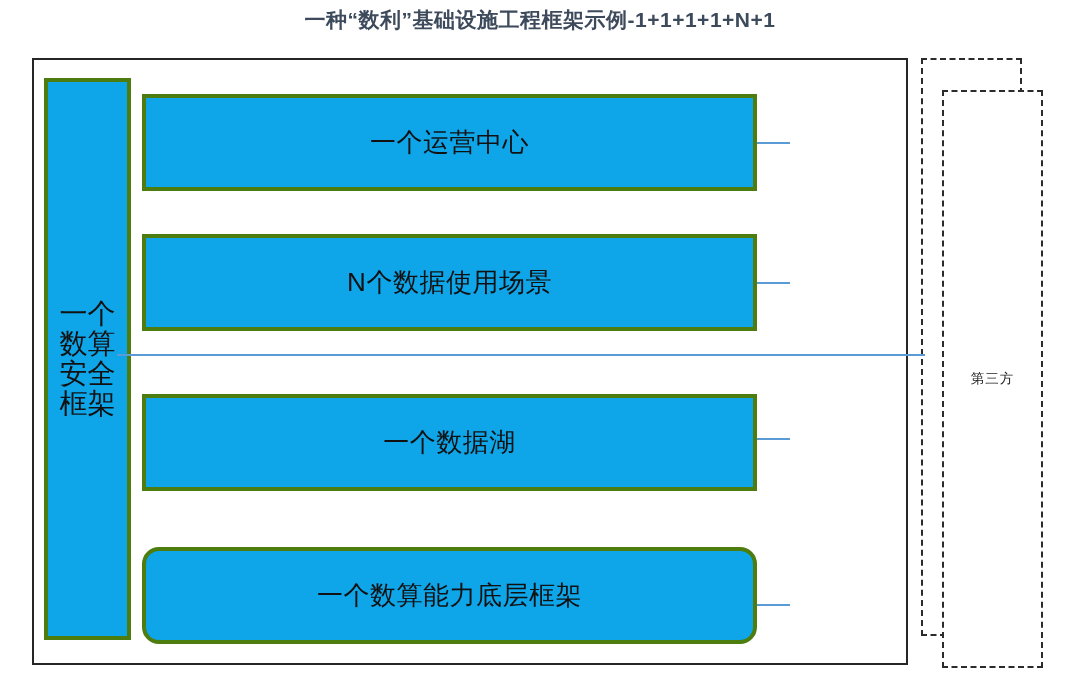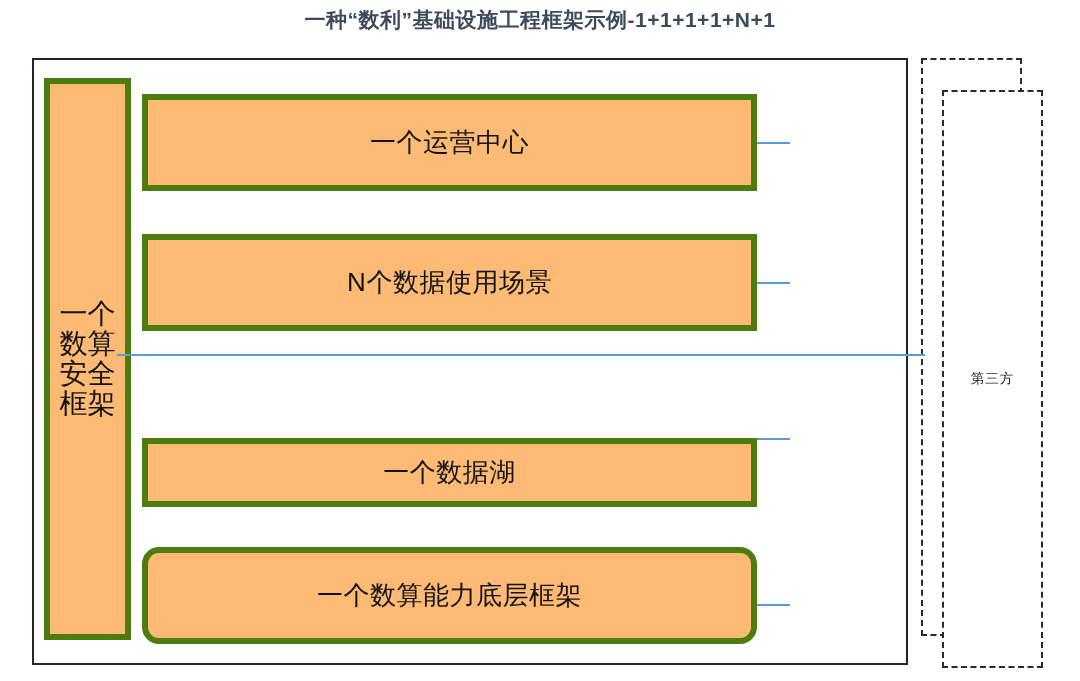--- a/index.html
+++ b/index.html
@@ -30,22 +30,22 @@
     font-weight: bold;
     letter-spacing: 0.5px;
     color: #3d4a5c;
     white-space: nowrap;
   }
 
   
   .box {
     position: absolute;
     box-sizing: border-box;
-    background: #fdba74;
-    border: 6px solid #4d7c0f;
+    background: #0ea5e9;
+    border: 4px solid #4d7c0f;
     display: flex;
     align-items: center;
     justify-content: center;
   }
   .outer-frame {
     border: 2.5px solid #262626;
     background: transparent;
   }
 
   .sidebar-label {
@@ -122,21 +122,21 @@
   </div>
 
   <div class="box" style="left:142px; top:94px; width:615px; height:97px;">
     <span class="center-label">一个运营中心</span>
   </div>
 
   <div class="box" style="left:142px; top:234px; width:615px; height:97px;">
     <span class="center-label">N个数据使用场景</span>
   </div>
 
-  <div class="box" style="left:142px; top:394px; width:615px; height:69px;margin-top:44px;">
+  <div class="box" style="left:142px; top:394px; width:615px; height:97px;">
     <span class="center-label">一个数据湖</span>
   </div>
 
   <div class="box" style="left:142px; top:547px; width:615px; height:97px;border-radius:17px;">
     <span class="center-label">一个数算能力底层框架</span>
   </div>
 
 
   <div class="dashed-box" style="left:921px; top:58px; width:101px; height:578px;"></div>
 

